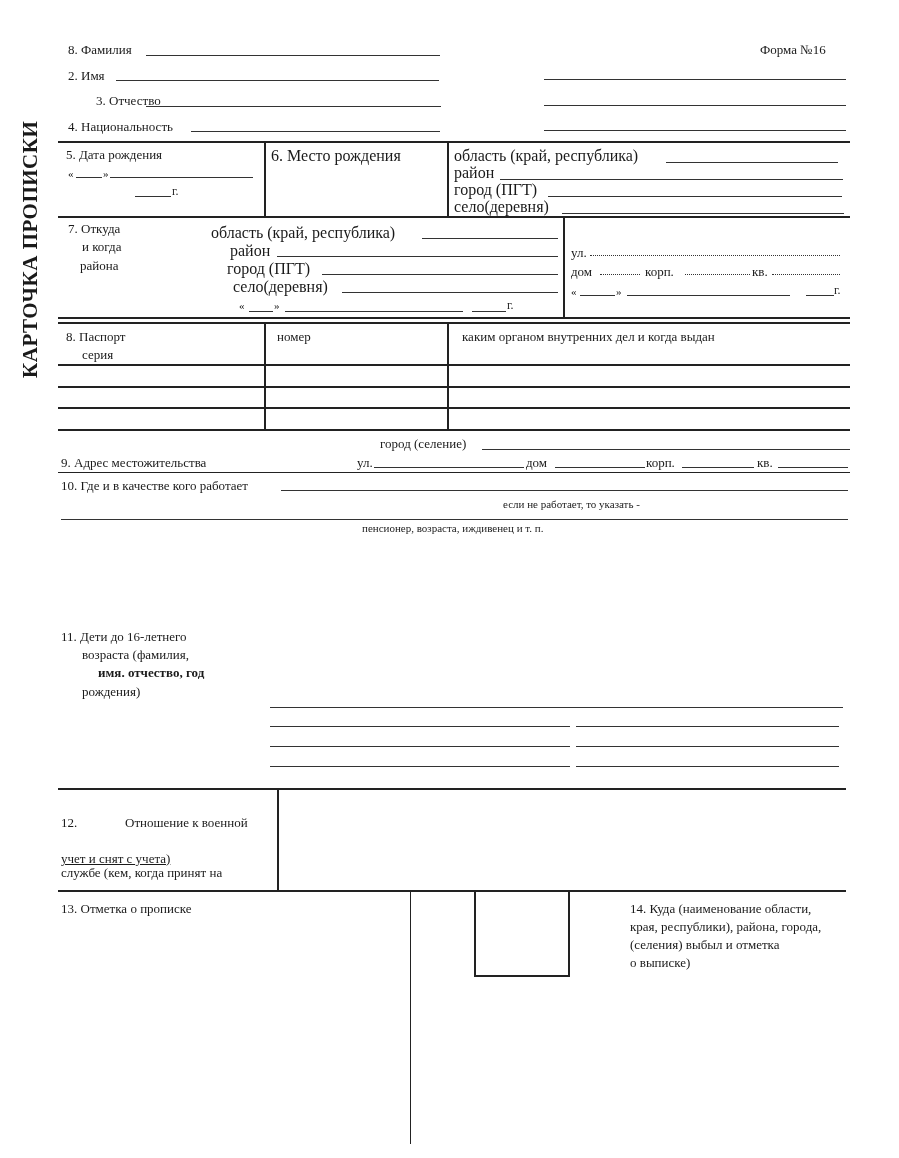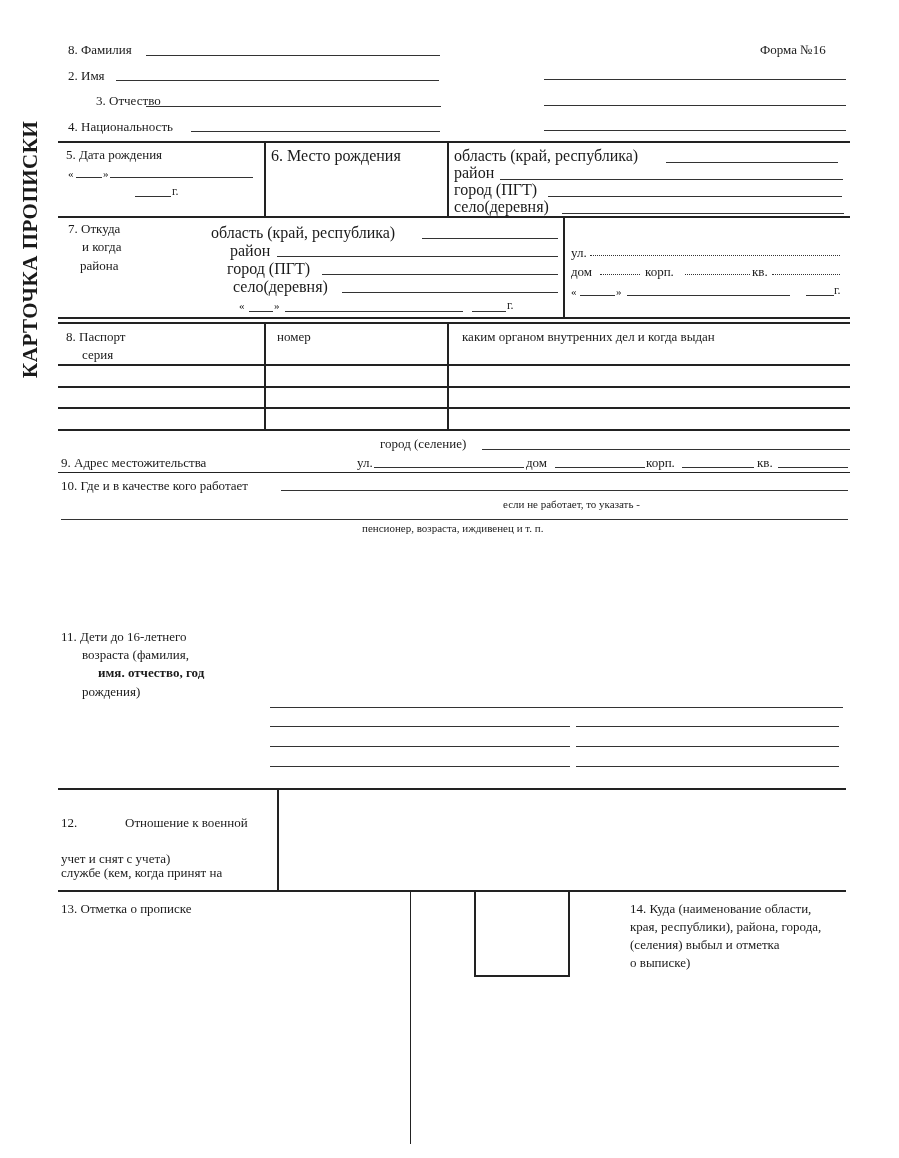--- a/index.html
+++ b/index.html
@@ -157,21 +157,21 @@
 <div class="ul" style="left:270px; top:746px; width:300px;"></div>
 <div class="ul" style="left:576px; top:746px; width:263px;"></div>
 <div class="ul" style="left:270px; top:766px; width:300px;"></div>
 <div class="ul" style="left:576px; top:766px; width:263px;"></div>
 
 <div class="hl" style="left:58px; top:788px; width:788px;"></div>
 <div class="vl" style="left:277px; top:788px; height:103px;"></div>
 <div class="t" style="left:61px; top:815px;">12.</div>
 <div class="t" style="left:125px; top:815px;">Отношение к военной</div>
 <div class="t" style="left:61px; top:833px;margin-top:32px;">службе (кем, когда принят на</div>
-<div class="t" style="left:61px; top:851px;">учет и снят с учета)</div>
+<div class="t" style="left:61px; top:851px;text-decoration:underline;">учет и снят с учета)</div>
 <div class="abs" style="left:281px; top:792px; width:564px; height:97px;"></div>
 
 <div class="hl" style="left:58px; top:890px; width:788px;"></div>
 <div class="vl1" style="left:410px; top:891px; height:253px;"></div>
 <div class="abs" style="left:474px; top:891px; width:92px; height:84px; border:2px solid #222; border-top:none;"></div>
 
 <div class="t" style="left:61px; top:901px;">13. Отметка о прописке</div>
 <div class="abs" style="left:60px; top:920px; width:345px; height:220px;"></div>
 
 <div class="t" style="left:630px; top:901px;text-align:center;">14. Куда (наименование области,</div>

